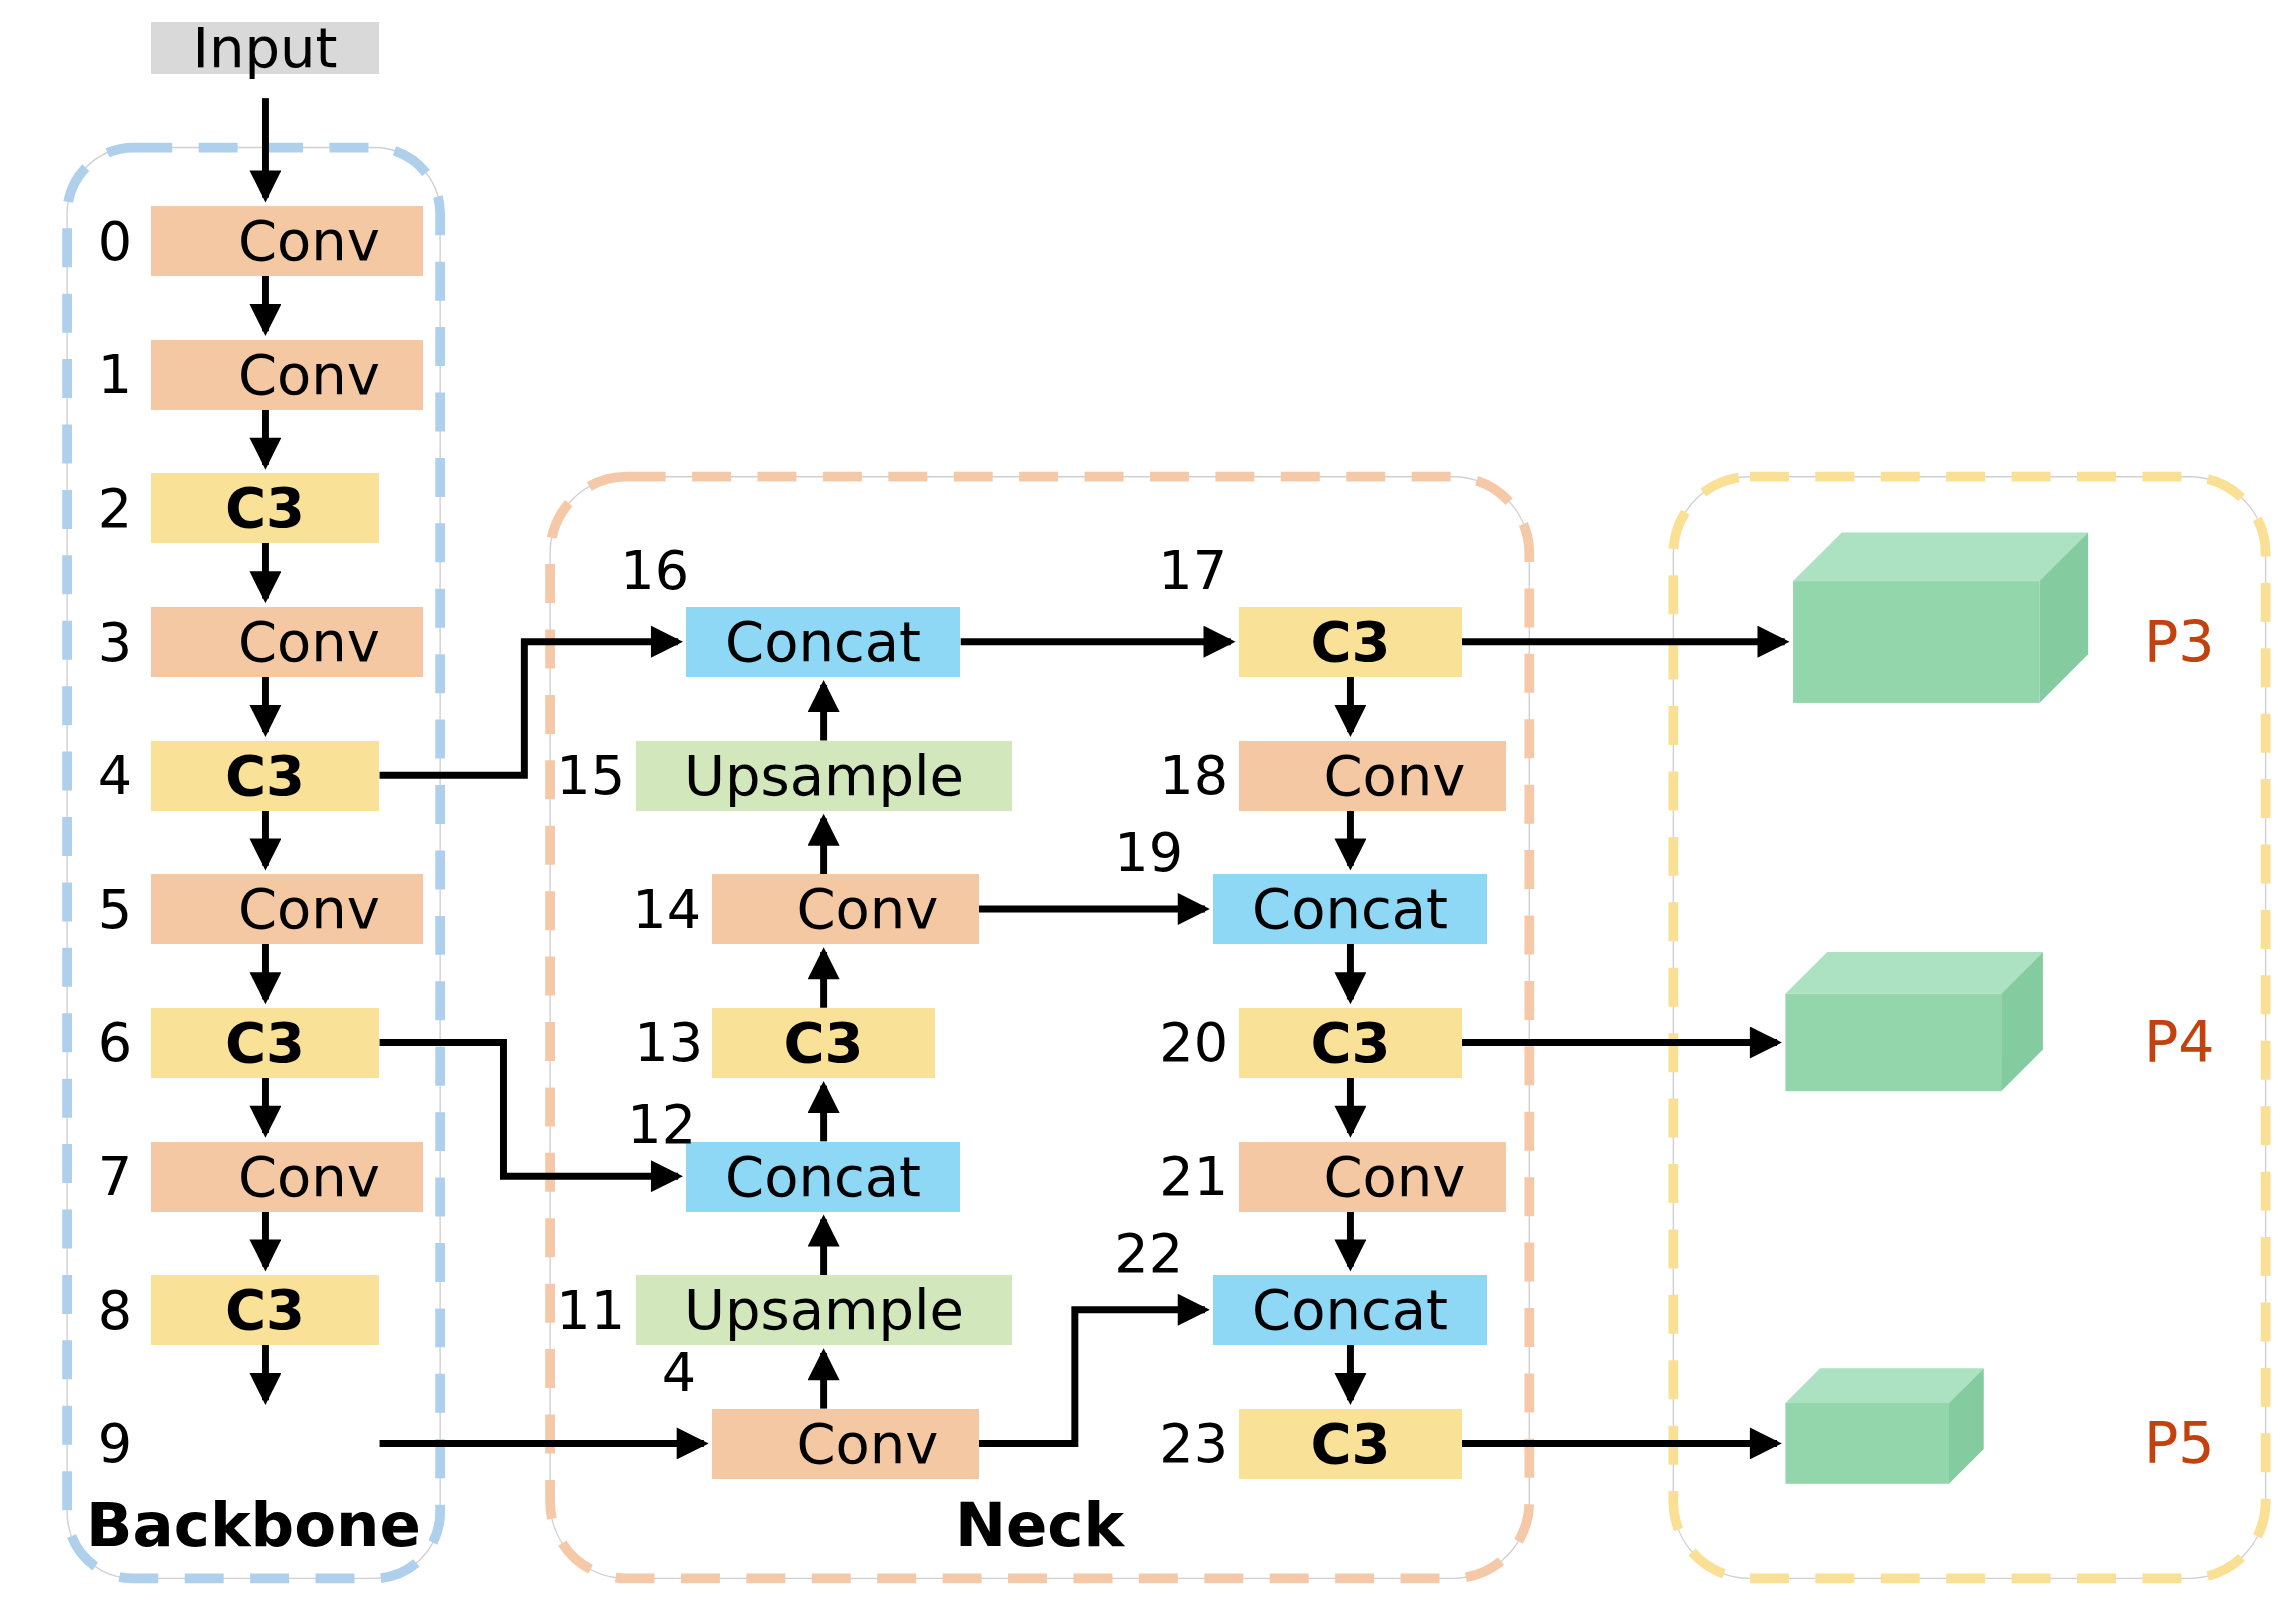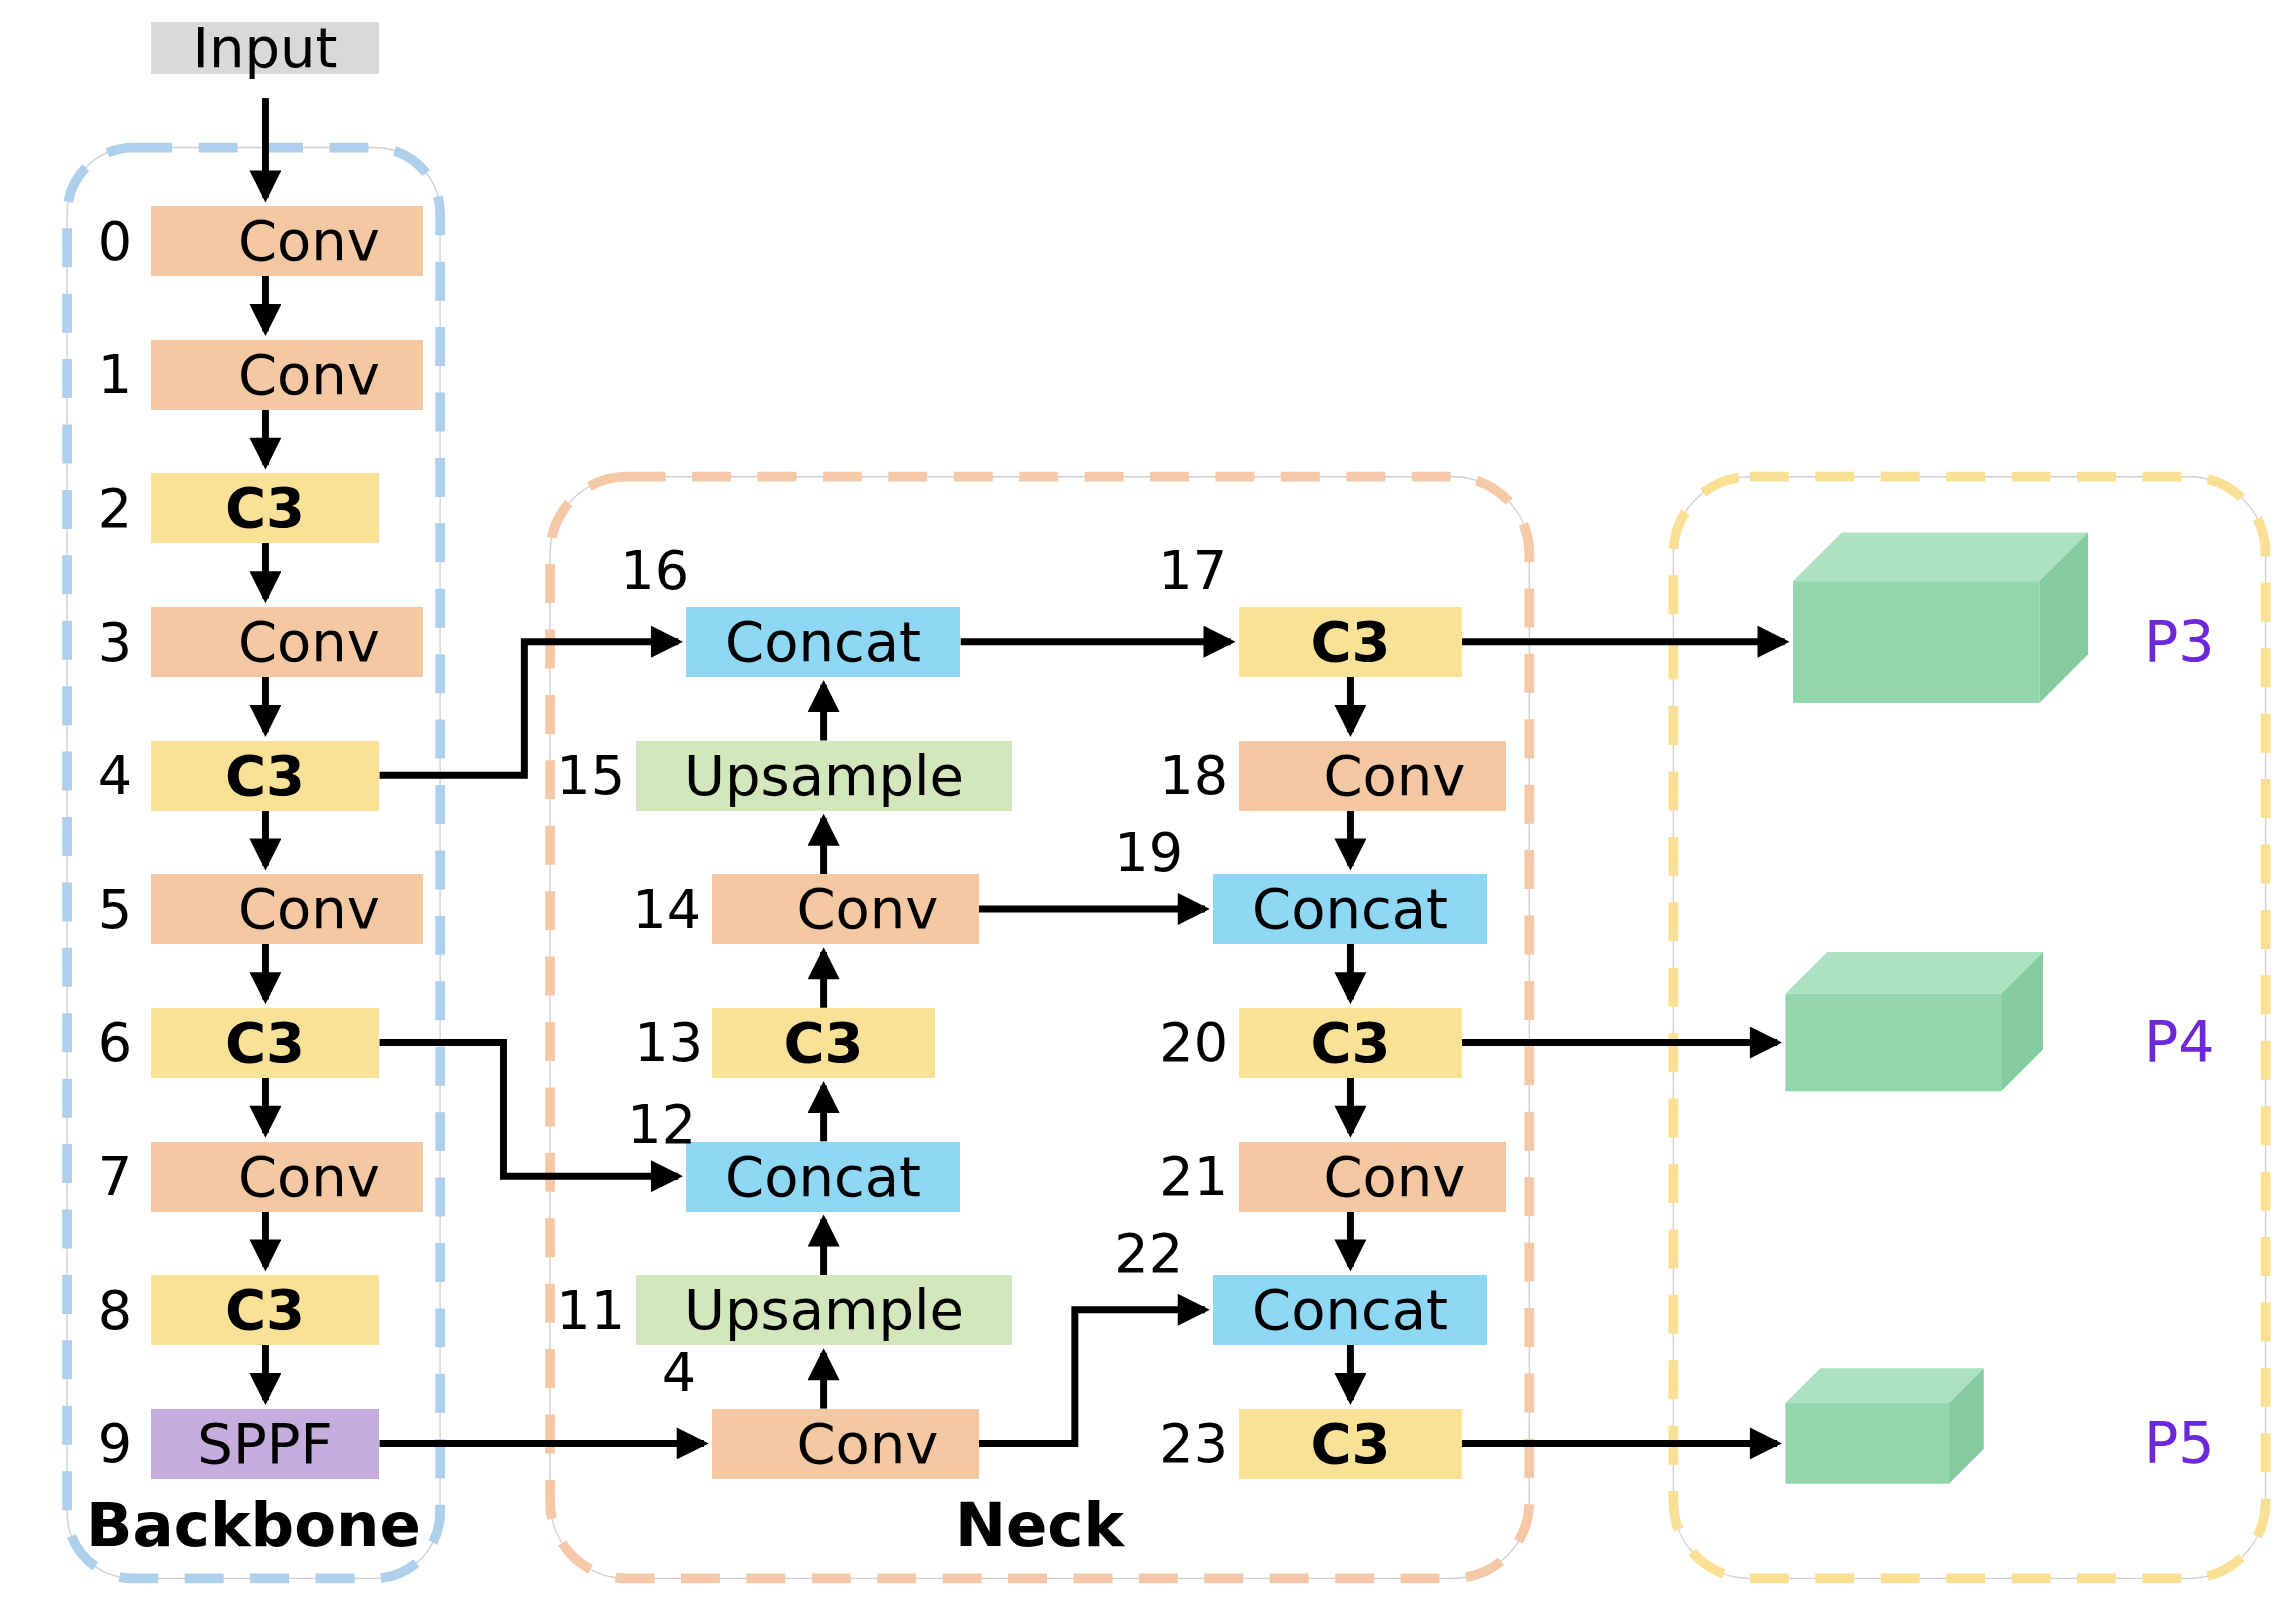--- a/index.html
+++ b/index.html
@@ -18,21 +18,21 @@
   .concat{background:#8ED7F5;}
   .upsample{background:#D2E7BC;}
   .sppf{background:#C6ADDE;}
   .inputbox{background:#D9D9D9;}
   .num{
     position:absolute;z-index:3;width:111px;height:63px;line-height:63px;
     text-align:right;font-size:54px;color:#000;
   }
   .ptag{
     position:absolute;z-index:3;width:139px;height:63px;line-height:63px;
-    text-align:left;font-size:57px;color:#6d28d9;
+    text-align:left;font-size:57px;color:#c2410c;
   }
   .section-title{
     position:absolute;z-index:3;height:70px;line-height:70px;text-align:center;
     font-size:61px;font-weight:bold;color:#000;
   }
 </style>
 </head>
 <body>
 
 <div id="stage">
@@ -129,21 +129,20 @@
   <div class="box c3" style="left:151px;top:741px;width:228px;height:70px">C3</div>
   <div class="num" style="left:21px;top:878px">5</div>
   <div class="box conv" style="left:151px;top:874px;width:228px;height:70px">Conv</div>
   <div class="num" style="left:21px;top:1011px">6</div>
   <div class="box c3" style="left:151px;top:1008px;width:228px;height:70px">C3</div>
   <div class="num" style="left:21px;top:1145px">7</div>
   <div class="box conv" style="left:151px;top:1142px;width:228px;height:70px">Conv</div>
   <div class="num" style="left:21px;top:1279px">8</div>
   <div class="box c3" style="left:151px;top:1275px;width:228px;height:70px">C3</div>
   <div class="num" style="left:21px;top:1412px">9</div>
-  <div class="box sppf" style="left:151px;top:1409px;width:228px;height:70px">SPPF</div>
 
   <div class="num" style="left:585px;top:1341px">4</div>
   <div class="box conv" style="left:712px;top:1409px;width:223px;height:70px">Conv</div>
   <div class="num" style="left:514px;top:1279px">11</div>
   <div class="box upsample" style="left:636px;top:1275px;width:376px;height:70px">Upsample</div>
   <div class="num" style="left:585px;top:1093px">12</div>
   <div class="box concat" style="left:686px;top:1142px;width:274px;height:70px">Concat</div>
   <div class="num" style="left:592px;top:1011px">13</div>
   <div class="box c3" style="left:712px;top:1008px;width:223px;height:70px">C3</div>
   <div class="num" style="left:590px;top:878px">14</div>

